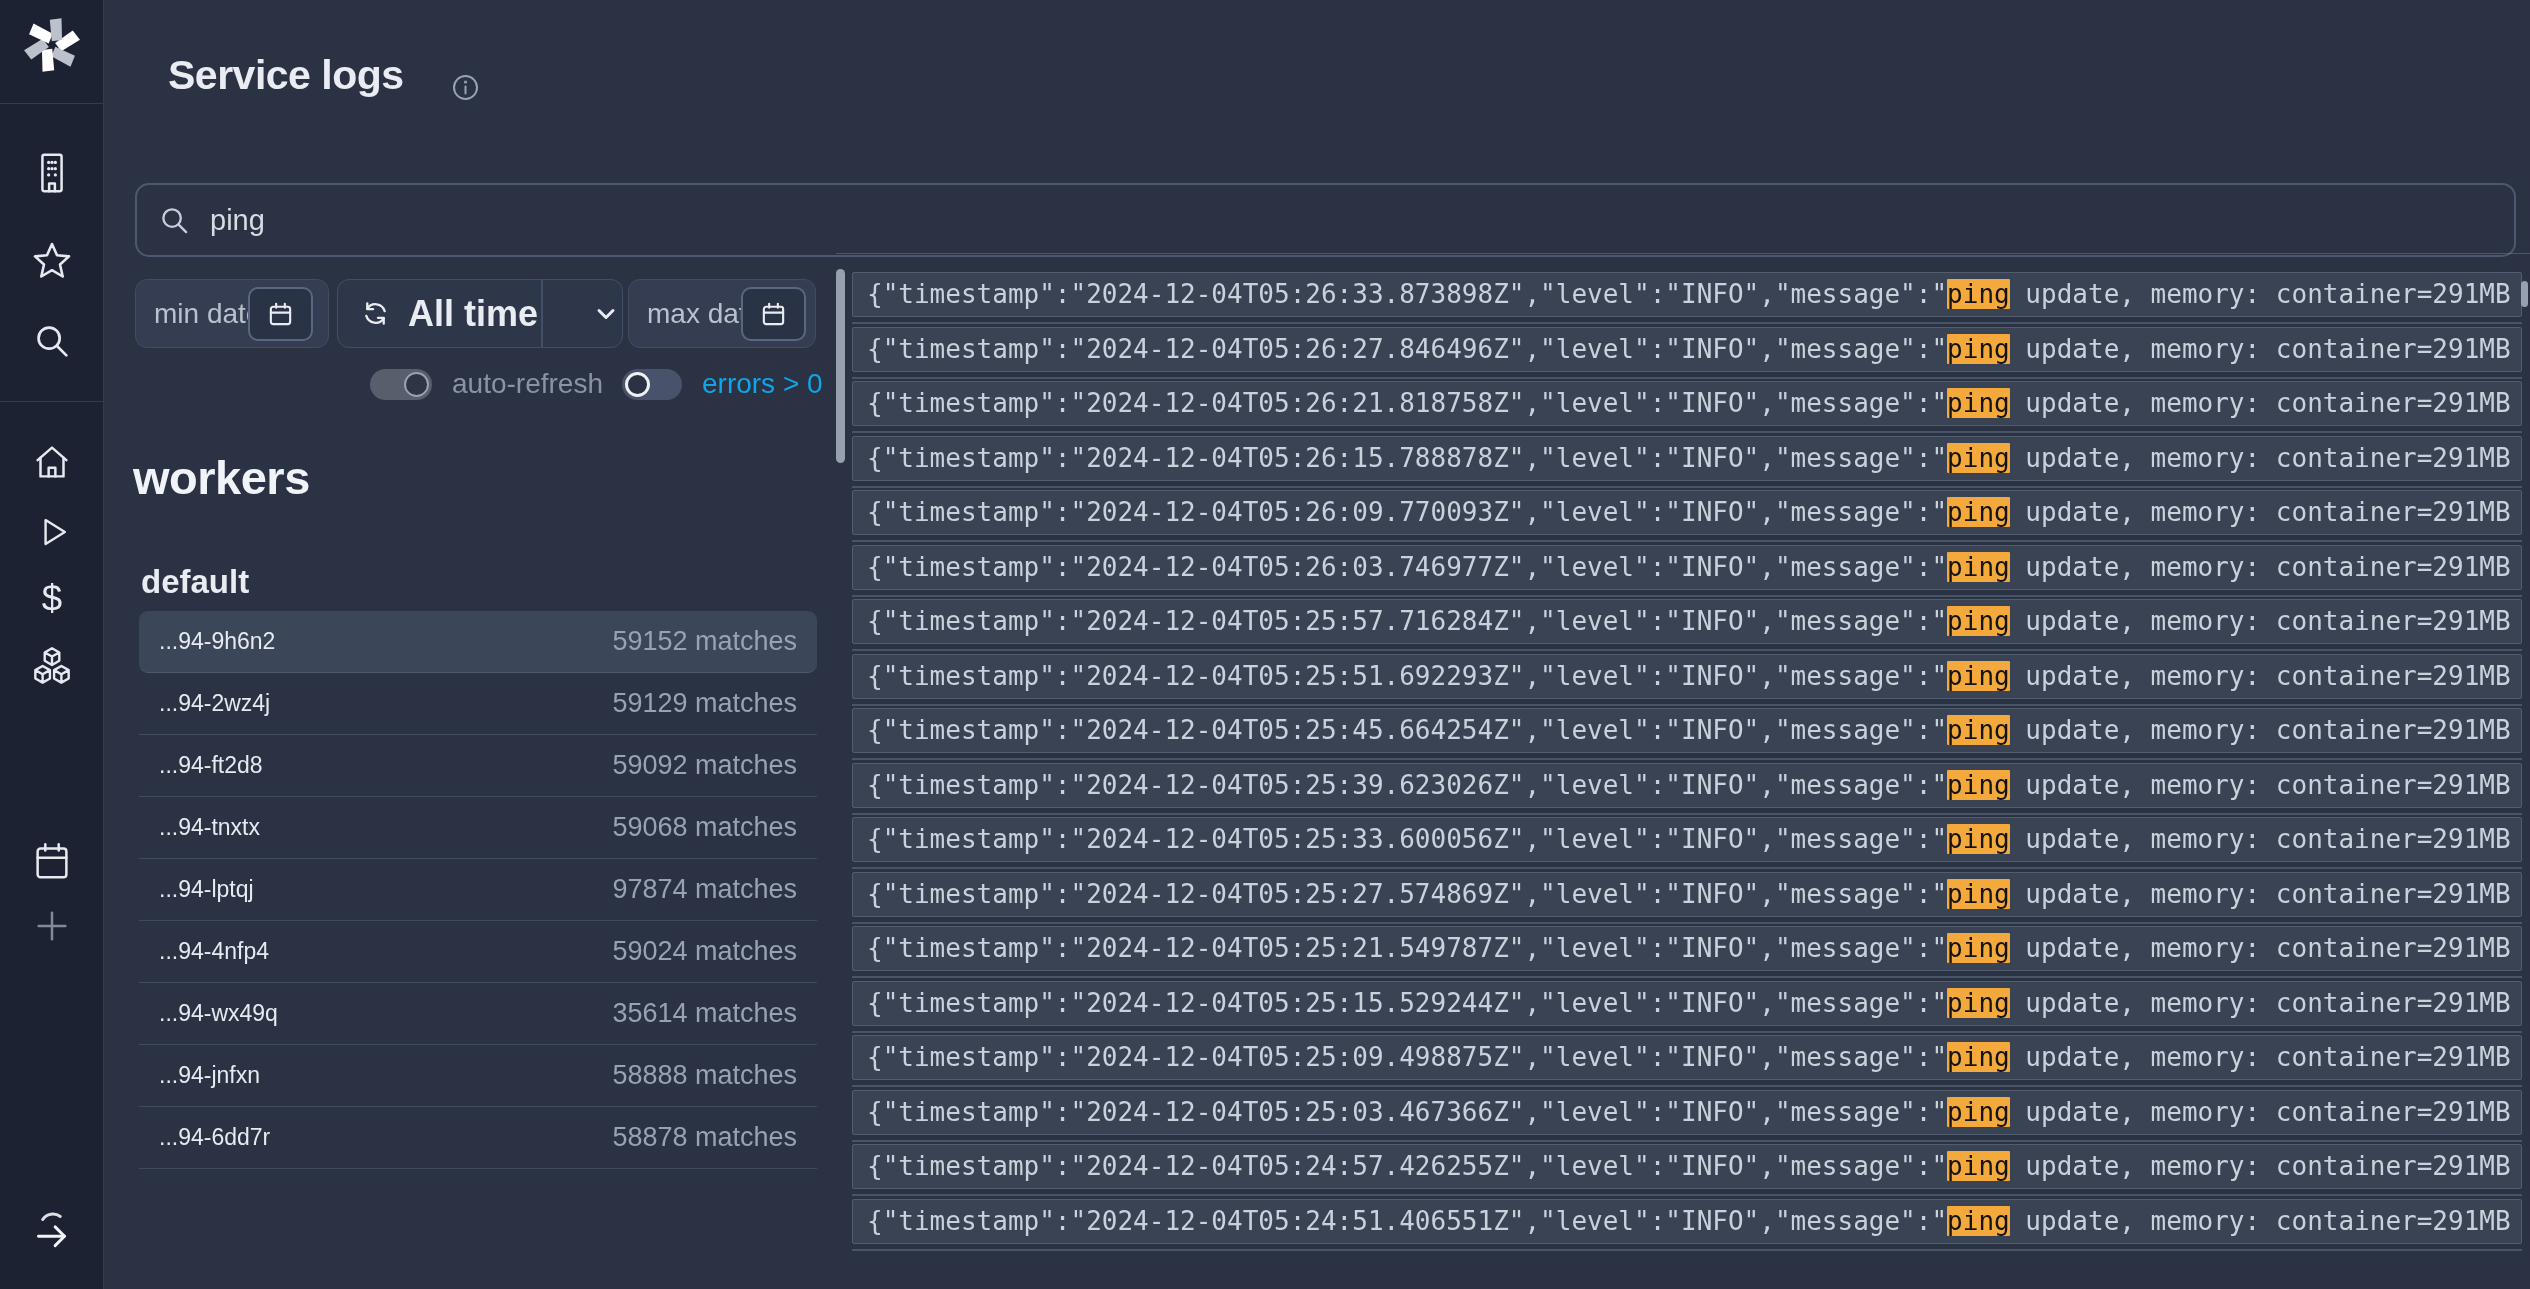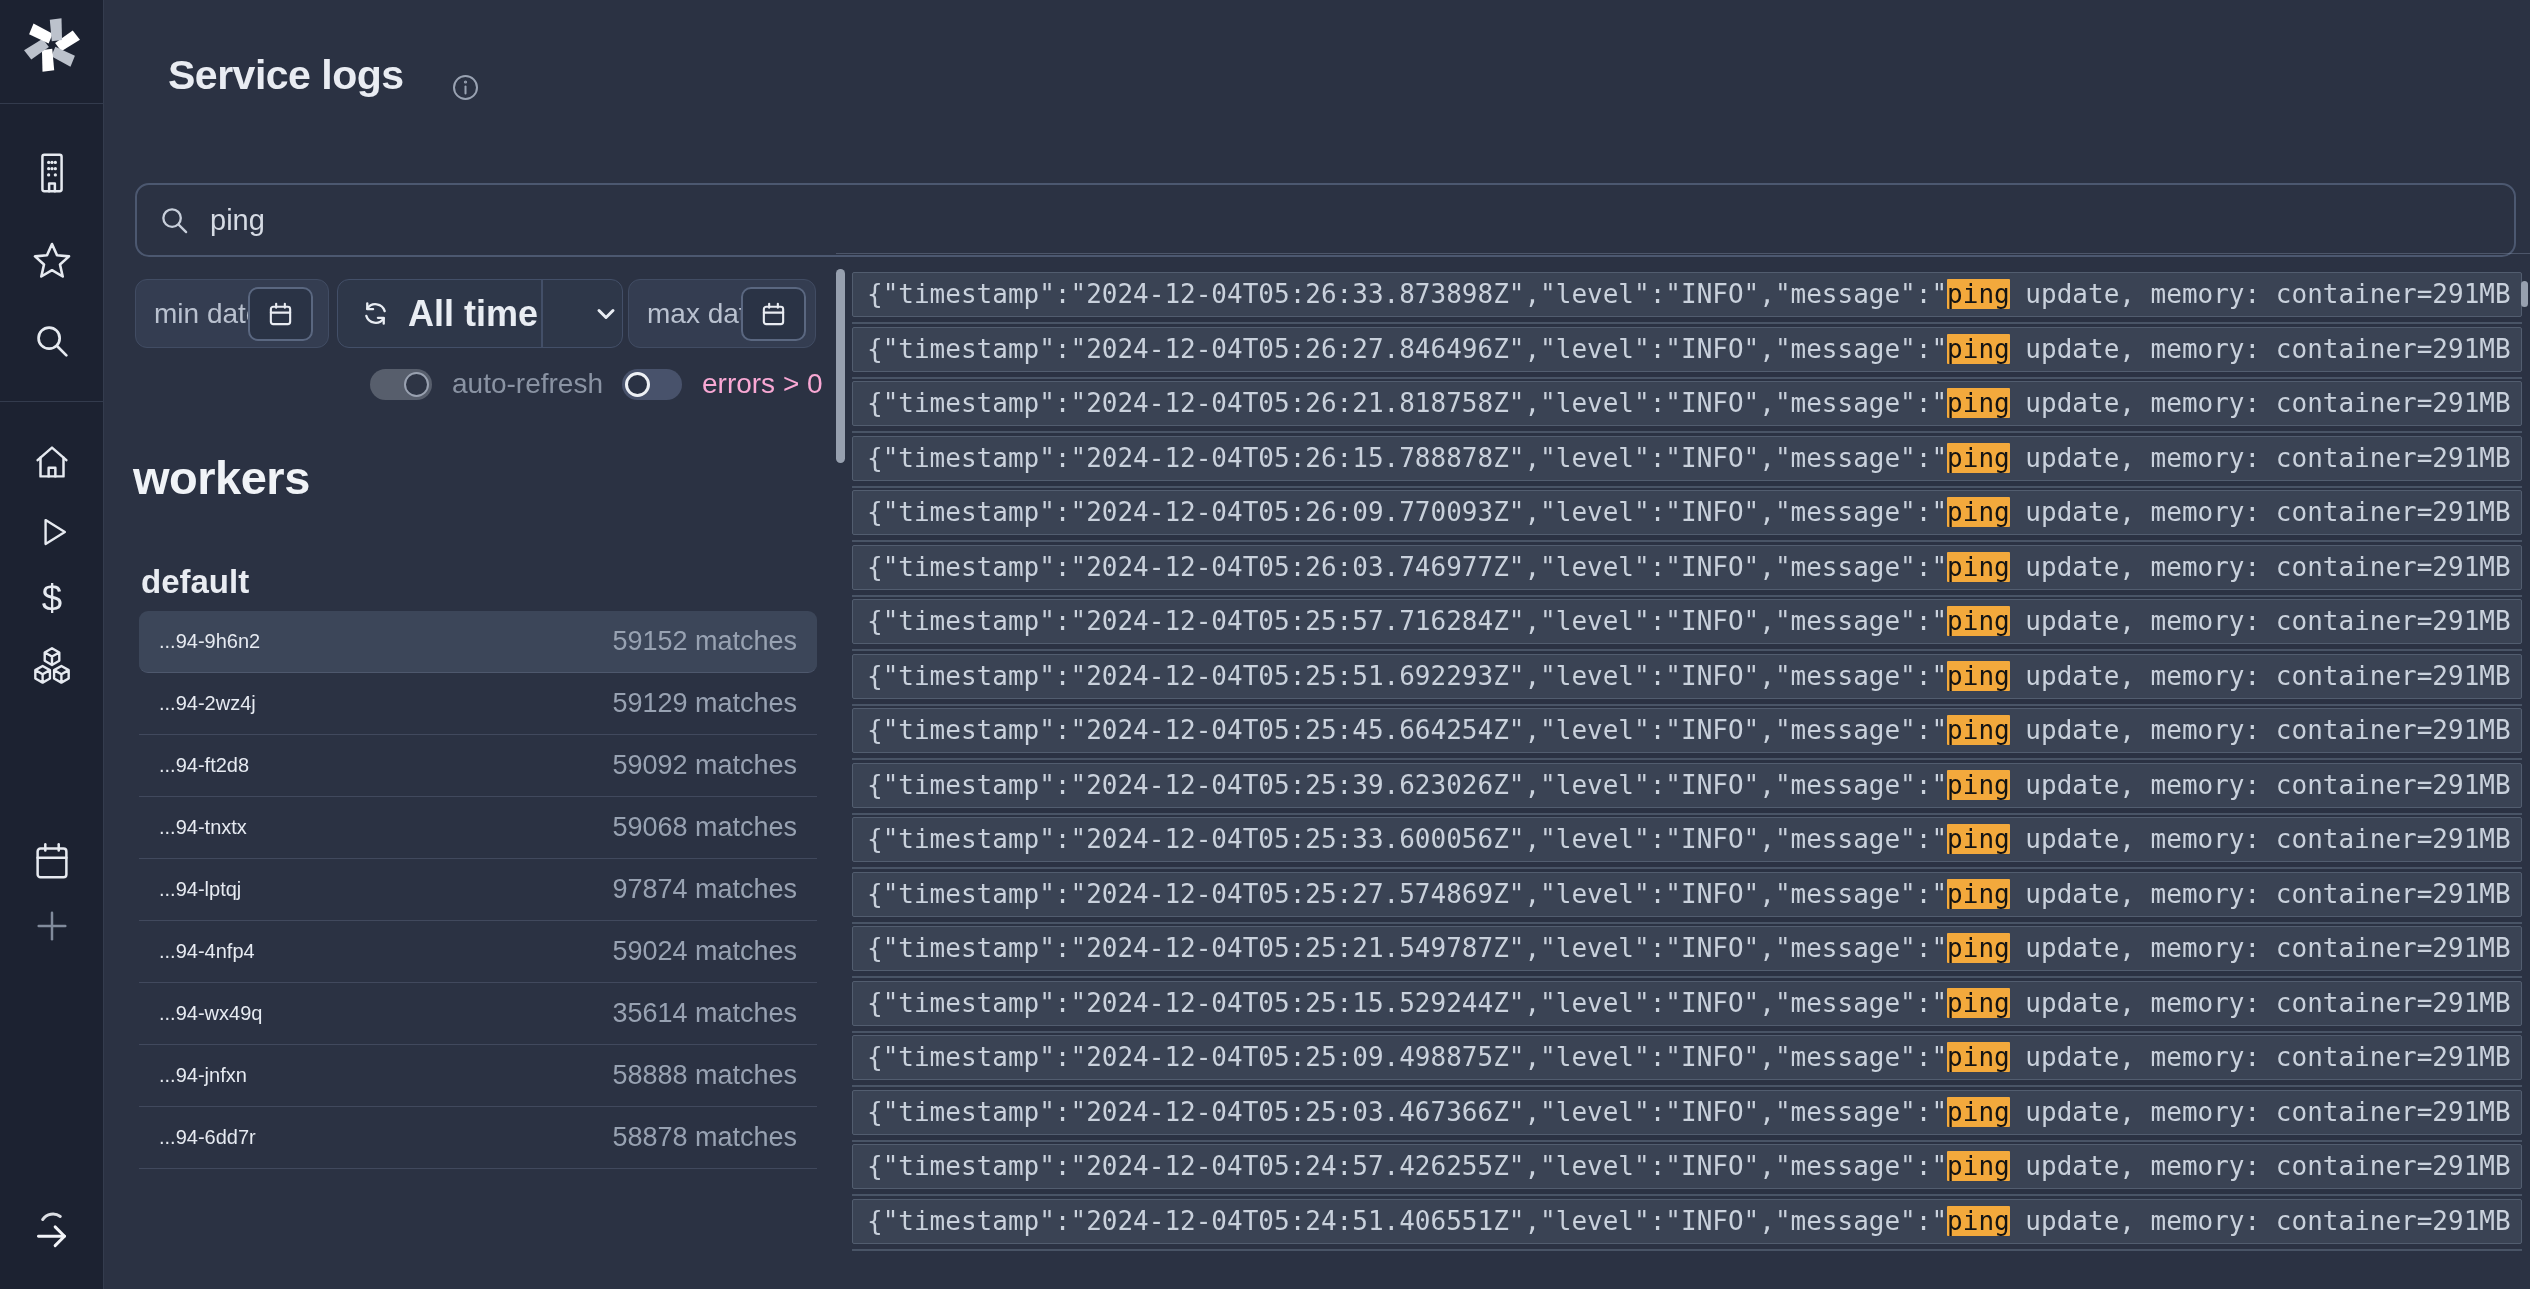--- a/index.html
+++ b/index.html
@@ -40,29 +40,29 @@
 
   
   .toggle { position:absolute; top:369px; height:31px; border-radius:16px; cursor:pointer; }
   .toggle .knob { position:absolute; top:3px; width:25px; height:25px; border-radius:50%; }
   .toggle.auto { left:370px; width:62px; background:#575E6C; }
   .toggle.auto .knob { right:3px; background:#2E3545; border:2.5px solid #99A1B0; }
   .toggle.errors { left:622px; width:60px; background:#48526B; }
   .toggle.errors .knob { left:3px; background:#2A3244; border:3px solid #EEF1F5; }
   .toggle-label { position:absolute; top:368px; height:31px; display:flex; align-items:center; font-size:28px; }
   .toggle-label.auto { left:452px; color:#8A93A3; }
-  .toggle-label.errors { left:702px; color:#f9a8d4; }
+  .toggle-label.errors { left:702px; color:#0ea5e9; }
 
   
   .workers-heading { position:absolute; left:133px; top:450px; font-size:47px; font-weight:800; color:#F0F3F7; letter-spacing:-0.5px; }
   .workers-group { position:absolute; left:141px; top:563px; font-size:33px; font-weight:700; color:#E9ECF2; }
   .worker-list { position:absolute; left:139px; top:611px; width:678px; }
   .worker-row { height:62px; display:flex; align-items:center; justify-content:space-between; padding:0 20px; border-bottom:1.5px solid rgba(130,145,170,0.25); cursor:pointer; }
   .worker-row.selected { background:#3C4659; border-radius:9px; }
-  .w-name { font-size:20px; color:#E6EAF1; }
+  .w-name { font-size:23px; color:#E6EAF1; }
   .w-matches { font-size:27px; color:#98A2B2; }
 
   
   .log-panel { position:absolute; left:836px; top:253px; width:1694px; height:1036px; border-top:1.5px solid rgba(140,155,180,0.35); }
   .v-scroll-left { position:absolute; left:0; top:15px; width:9px; height:194px; border-radius:5px; background:#97A0AF; cursor:pointer; }
   .v-scroll-right { position:absolute; right:2px; top:27px; width:7px; height:26px; border-radius:4px; background:#97A0AF; cursor:pointer; }
   .log-rows { position:absolute; left:16px; top:18px; width:1670px; }
   .log-row { position:relative; height:45px; margin-bottom:9.5px; background:#3A4354; border:1px solid #525D6F; border-radius:2px; overflow:hidden; cursor:pointer; }
   .log-row::after { content:""; position:absolute; left:0; right:0; bottom:0; }
   .log-gapline { height:2px; margin:-6.5px 0 4.5px 0; background:#495466; }

